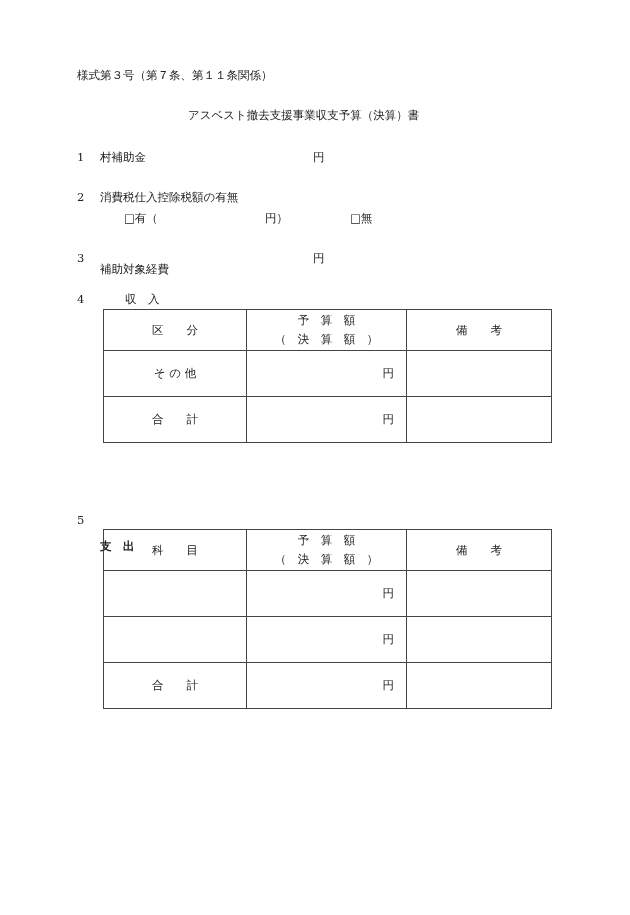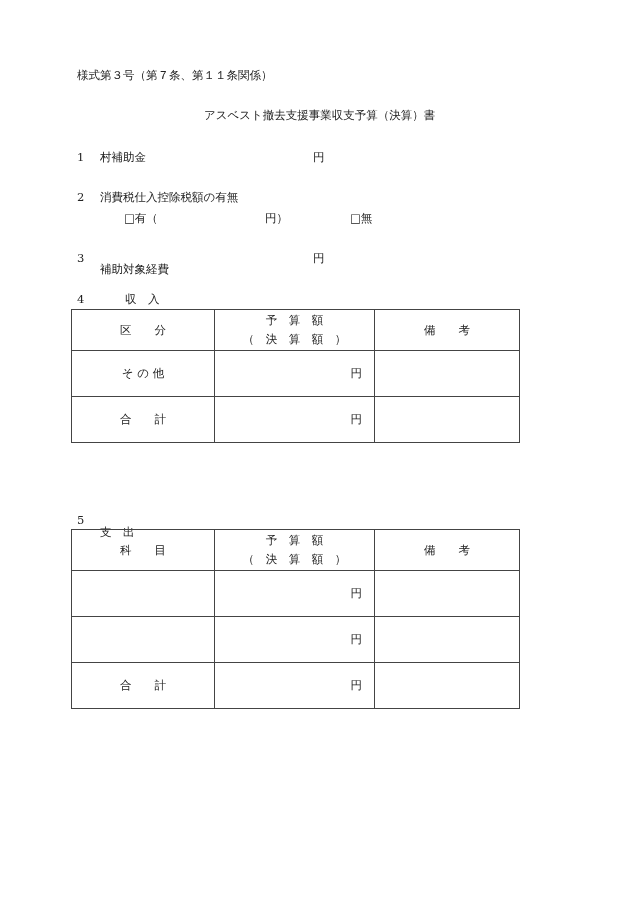--- a/index.html
+++ b/index.html
@@ -1,33 +1,33 @@
 <!DOCTYPE html>
 <html><head>
   <meta charset="utf-8">
   <style>
     html, body { margin: 0; padding: 0; background: #ffffff; }
     body { width: 630px; height: 915px; position: relative; overflow: hidden;
       font-family: "DejaVu Serif", "Liberation Serif", serif; color: #222; font-size: 11.5px; }
     .abs { position: absolute; white-space: pre; }
-    table.form { position: absolute; left: 71px; width: 448px; border-collapse: collapse; table-layout: fixed; }
+    table.form { position: absolute; left: 103px; width: 448px; border-collapse: collapse; table-layout: fixed; }
     table.form td { border: 1px solid #444; padding: 0; text-align: center; vertical-align: middle; font-size: 11.5px; }
     table.form col.c1 { width: 143px; }
     table.form col.c2 { width: 160px; }
     table.form col.c3 { width: 145px; }
     table.form tr.head td { height: 40px; }
     table.form tr.row td { height: 45px; }
     .hdr2 { line-height: 19px; }
     .yen { text-align: right !important; padding-right: 12px !important; }
   </style>
 </head>
 <body>
 
 <div class="abs" style="left:77px; top:68px;">様式第３号（第７条、第１１条関係）</div>
-<div class="abs" style="left:204px; top:108px;">アスベスト撤去支援事業収支予算（決算）書</div>
+<div class="abs" style="left:188px; top:108px;">アスベスト撤去支援事業収支予算（決算）書</div>
 
 <div class="abs" style="left:77px; top:150px;">1</div>
 <div class="abs" style="left:100px; top:150px;">村補助金</div>
 <div class="abs" style="left:313px; top:150px;">円</div>
 
 <div class="abs" style="left:77px; top:190px;">2</div>
 <div class="abs" style="left:100px; top:190px;">消費税仕入控除税額の有無</div>
 <div class="abs" style="left:124px; top:211px;">□有（</div>
 <div class="abs" style="left:265px; top:211px;">円）</div>
 <div class="abs" style="left:350px; top:211px;">□無</div>
@@ -61,21 +61,21 @@
   </tr>
   <tr class="row">
     <td>合　　計</td>
     <td class="yen">円</td>
     <td></td>
   </tr>
 </tbody>
   </table>
 
 <div class="abs" style="left:77px; top:513px;">5</div>
-<div class="abs" style="left:100px; top:525px;">支　出</div>
+<div class="abs" style="left:100px; top:539px;font-weight:bold;">支　出</div>
 
 <table class="form" style="top:529px;">
   <colgroup>
       <col class="c1">
       <col class="c2">
       <col class="c3">
     </colgroup>
   <tbody>
       <tr class="head">
     <td>科　　目</td>

